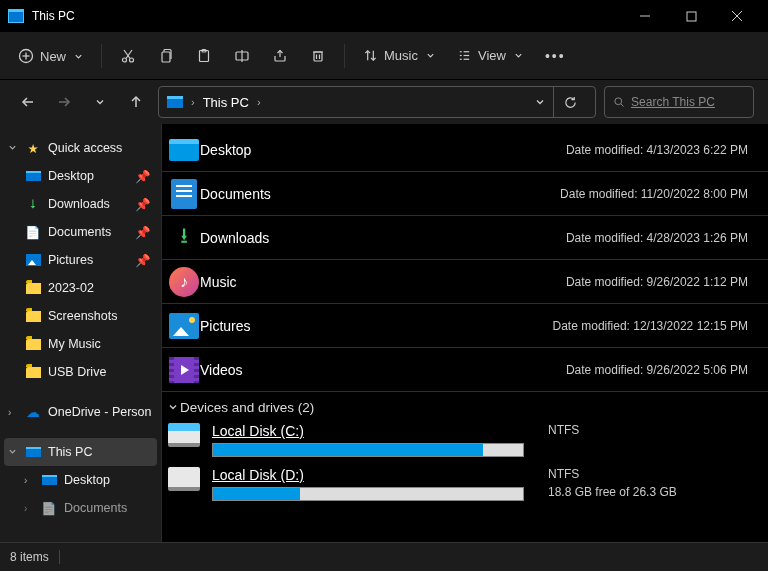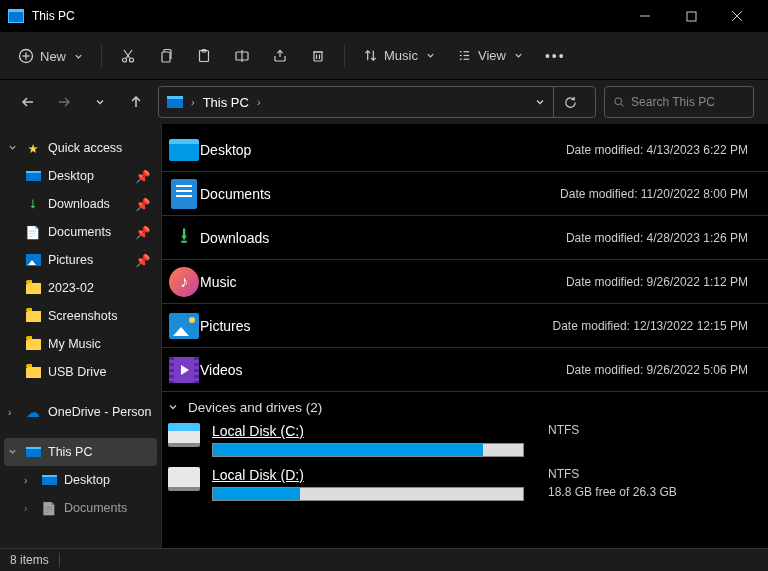--- a/index.html
+++ b/index.html
@@ -21,21 +21,21 @@
   .navbar { height:44px; background:#1c1c1c; display:flex; align-items:center; padding:0 14px; gap:8px;}
   .navbtn { width:28px; height:28px; display:flex; align-items:center; justify-content:center; color:#ccc;}
   .navbtn.dis { opacity:.45;}
   .navbtn svg{stroke:#ccc;}
   .addrbar { flex:1; height:32px; border:1px solid #555; border-radius:4px; display:flex; align-items:center; padding:0 8px; gap:8px;}
   .addrbar .pc-icon { width:16px; height:12px; background:#0078d4; border-top:3px solid #4cc2ff;}
   .addrbar .crumb { color:#fff; font-size:13px;}
   .addrbar .ch { color:#aaa; font-size:11px;}
   .addrbar .flex1{flex:1;}
   .refresh{width:34px;height:32px;display:flex;align-items:center;justify-content:center;border-left:1px solid #555;}
-  .searchbox { width:150px; height:32px; border:1px solid #555; border-radius:4px; display:flex; align-items:center; padding:0 8px; gap:6px; color:#888;}
+  .searchbox { width:150px; height:32px; border:1px solid #555; border-radius:4px; display:flex; align-items:center; padding:0 8px; gap:6px; color:#888;text-decoration:underline;}
   .searchbox input { background:transparent; border:none; outline:none; color:#fff; width:100%; font-size:12px;}
   .searchbox input::placeholder{color:#888;}
   
   .body { display:flex; height:424px;}
   
   .sidebar { width:162px; background:#1c1c1c; border-right:1px solid #2a2a2a; overflow:hidden; padding-top:10px;}
   .sb-item { display:flex; align-items:center; height:28px; padding-left:8px; gap:6px; color:#eee; font-size:12.5px; white-space:nowrap;}
   .sb-item .exp{width:10px;font-size:10px;color:#aaa;}
   .sb-item .ic{width:18px;display:flex;align-items:center;justify-content:center;}
   .sb-item.sub{padding-left:24px;}
@@ -48,21 +48,21 @@
   .pc-s{width:15px;height:10px;background:#0078d4;border-top:2px solid #4cc2ff;}
   .pict{width:15px;height:12px;background:#0078d4;position:relative;}
   .pict::after{content:"";position:absolute;bottom:1px;left:2px;width:0;height:0;border-left:4px solid transparent;border-right:4px solid transparent;border-bottom:5px solid #fff;}
   .cloud{color:#0078d4;font-size:14px;}
   
   .main { flex:1; overflow-y:auto; background:#000; padding:4px 0 0 0;}
   .main::-webkit-scrollbar{width:8px;}
   .row { display:flex; align-items:center; height:44px; padding:0 20px 0 6px; border-bottom:1px solid #2d2d2d;}
   .row .name { flex:1; color:#fff; font-size:14px;}
   .row .meta { color:#ccc; font-size:12px; white-space:nowrap;}
-  .grp { display:flex; align-items:center; padding:8px 6px 4px 6px; color:#ddd; font-size:13.5px; gap:10px;}
+  .grp { display:flex; align-items:center; padding:8px 6px 4px 6px; color:#ddd; font-size:13.5px; gap:2px;}
   .grp .gexp{font-size:11px;}
   .drive-row{display:flex;align-items:flex-start;padding:4px 20px 6px 6px;}
   .drive-row .dic{width:32px;height:24px;margin-right:12px;background:#e8e8e8;border-radius:2px;border-bottom:4px solid #888;}
   .drive-row .dic.win{background:linear-gradient(#4cc2ff 40%,#e8e8e8 40%);}
   .drive-info{flex:1;}
   .drive-name{color:#fff;font-size:14px;margin-bottom:4px;text-decoration:underline;}
   .bar{height:14px;background:#ddd;border:1px solid #888;position:relative;width:312px;}
   .bar .fill{position:absolute;left:0;top:0;bottom:0;background:#0099e5;}
   .drive-meta{font-size:12px;color:#ccc;width:200px;}
   .drive-meta .fs{margin-bottom:4px;}
@@ -74,21 +74,21 @@
   .i-dl{color:#42c96b;font-size:22px;}
   .i-music{width:30px;height:30px;border-radius:50%;background:linear-gradient(135deg,#ff7a4a,#c542a0);display:flex;align-items:center;justify-content:center;color:#fff;font-size:16px;}
   .i-pics{width:30px;height:26px;background:#1a8cd8;border-radius:2px;position:relative;}
   .i-pics::before{content:"";position:absolute;top:4px;right:4px;width:6px;height:6px;border-radius:50%;background:#ffd24a;}
   .i-pics::after{content:"";position:absolute;bottom:3px;left:4px;width:0;height:0;border-left:8px solid transparent;border-right:8px solid transparent;border-bottom:9px solid #fff;}
   .i-vid{width:30px;height:26px;background:#7a3cc4;border-radius:2px;position:relative;display:flex;align-items:center;justify-content:center;}
   .i-vid::before,.i-vid::after{content:"";position:absolute;top:0;bottom:0;width:5px;background:repeating-linear-gradient(#5a2894 0 3px,#7a3cc4 3px 6px);}
   .i-vid::before{left:0;} .i-vid::after{right:0;}
   .i-vid .tri{width:0;height:0;border-top:5px solid transparent;border-bottom:5px solid transparent;border-left:8px solid #fff;margin-left:2px;}
   
-  .status{position:absolute;bottom:0;left:0;right:0;height:23px;background:#1c1c1c;border-top:1px solid #333;display:flex;align-items:center;padding:0 10px;font-size:12px;color:#ccc;}
+  .status{position:absolute;bottom:0;left:0;right:0;height:29px;background:#1c1c1c;border-top:1px solid #333;display:flex;align-items:center;padding:0 10px;font-size:12px;color:#ccc;}
   .status .sep2{width:1px;height:14px;background:#444;margin:0 10px;}
 </style>
 </head>
 <body>
 
 <div class="titlebar">
   <span class="win-icon"></span>
   <span class="title">This PC</span>
   <span class="spacer"></span>
   <div class="win-btn">

